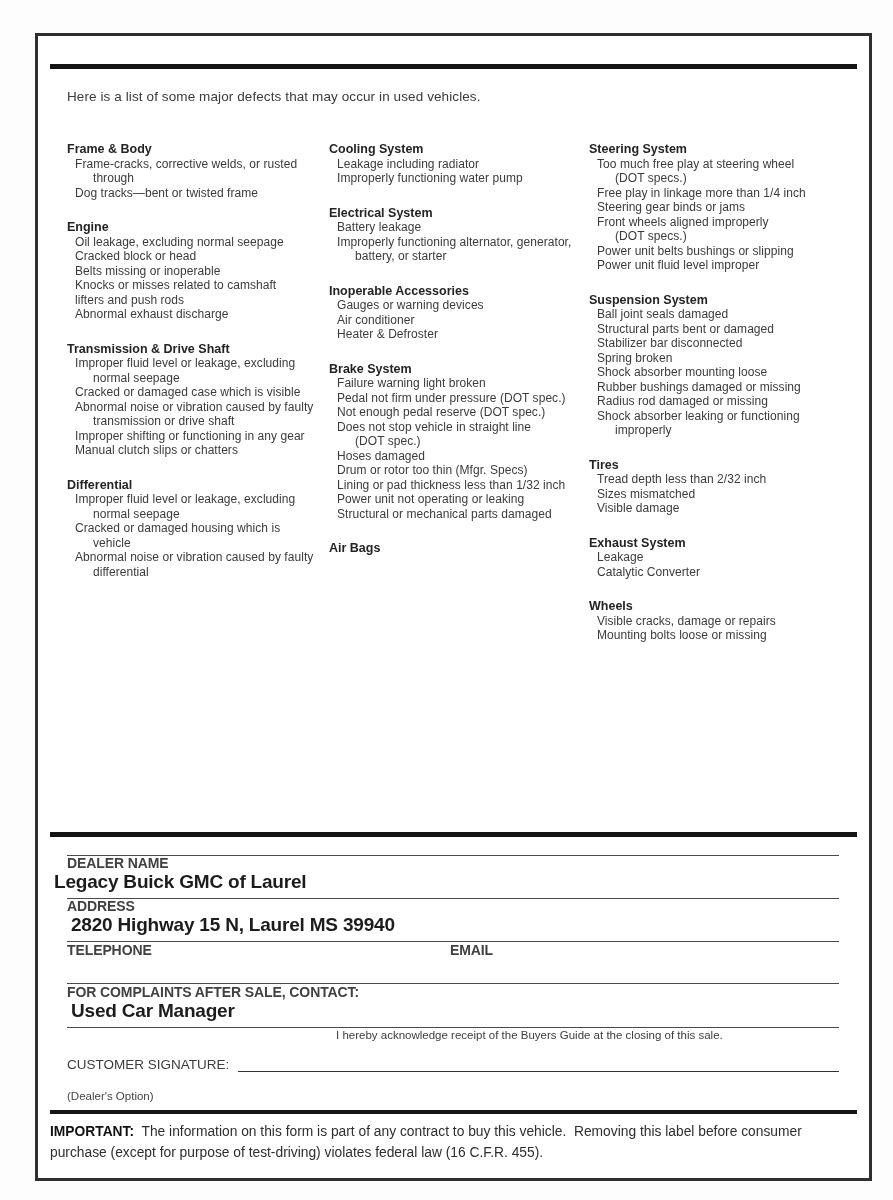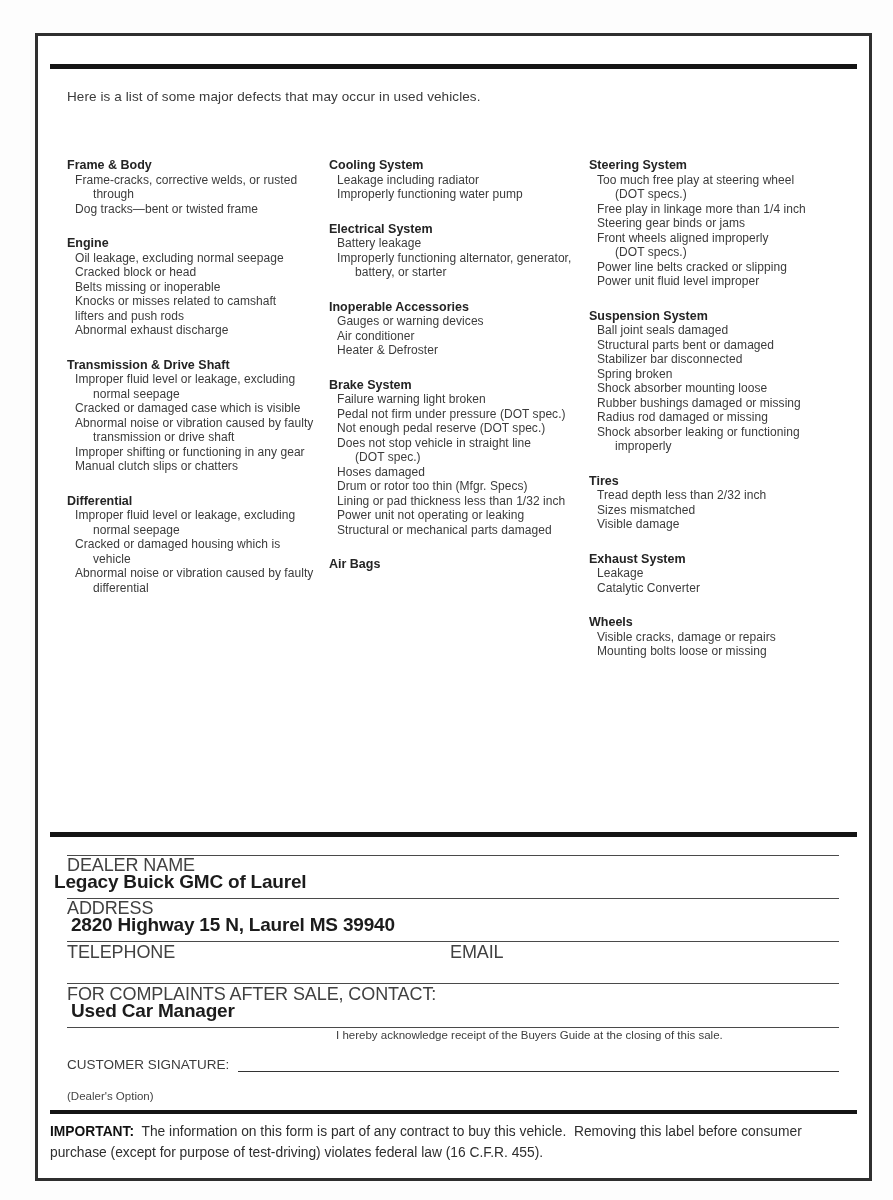--- a/index.html
+++ b/index.html
@@ -25,30 +25,31 @@
   }
   .cols { position:absolute; top:106px; left:0; width:100%; }
   .col { position:absolute; top:0; width:258px; }
   .col-0 { left:29px; }
   .col-1 { left:291px; }
   .col-2 { left:551px; }
   .sec-title {
     font-size:12.5px; font-weight:bold; color:#242424; line-height:14.5px;
     margin-top:20px; white-space:nowrap;
   }
-  .sec:first-child .sec-title { margin-top:16px; }
+  .sec:first-child .sec-title { margin-top:0; }
   .item {
     font-size:12px; color:#3b3b3b; line-height:14.5px; padding-left:8px;
     white-space:nowrap; letter-spacing:.05px;
   }
   .item.wrap { padding-left:26px; }
   .fline { position:absolute; left:29px; width:772px; border-top:1.5px solid #4a4a4a; }
   .flabel {
-    position:absolute; font-size:18px; color:#414141; letter-spacing:-.1px;
+    position:absolute; font-size:14px; color:#414141; letter-spacing:-.1px;
     white-space:nowrap;
+    font-weight:bold;
   }
   .fvalue {
     position:absolute; font-size:19px; font-weight:600; color:#1c1c1c;
     letter-spacing:-.2px; white-space:nowrap;
   }
   .sig-line { position:absolute; left:200px; top:1035px; width:601px; border-top:1.5px solid #333; }
   .sig-label { position:absolute; left:29px; top:1021px; font-size:13.5px; color:#3d3d3d; white-space:nowrap; }
   .sig-sub { position:absolute; left:29px; top:1040px; font-size:11.5px; color:#454545; white-space:nowrap;margin-top:14px; }
   .sig-note { position:absolute; left:298px; top:993px; font-size:11.5px; color:#3d3d3d; white-space:nowrap; }
   .important {
@@ -141,21 +142,21 @@
         </div>
         <div class="col col-2">
           <div class="sec">
             <div class="sec-title">Steering System</div>
             <div class="item">Too much free play at steering wheel</div>
             <div class="item wrap">(DOT specs.)</div>
             <div class="item">Free play in linkage more than 1/4 inch</div>
             <div class="item">Steering gear binds or jams</div>
             <div class="item">Front wheels aligned improperly</div>
             <div class="item wrap">(DOT specs.)</div>
-            <div class="item">Power line belts cracked or slipping</div>
+            <div class="item">Power unit belts bushings or slipping</div>
             <div class="item">Power unit fluid level improper</div>
           </div>
           <div class="sec">
             <div class="sec-title">Suspension System</div>
             <div class="item">Ball joint seals damaged</div>
             <div class="item">Structural parts bent or damaged</div>
             <div class="item">Stabilizer bar disconnected</div>
             <div class="item">Spring broken</div>
             <div class="item">Shock absorber mounting loose</div>
             <div class="item">Rubber bushings damaged or missing</div>

